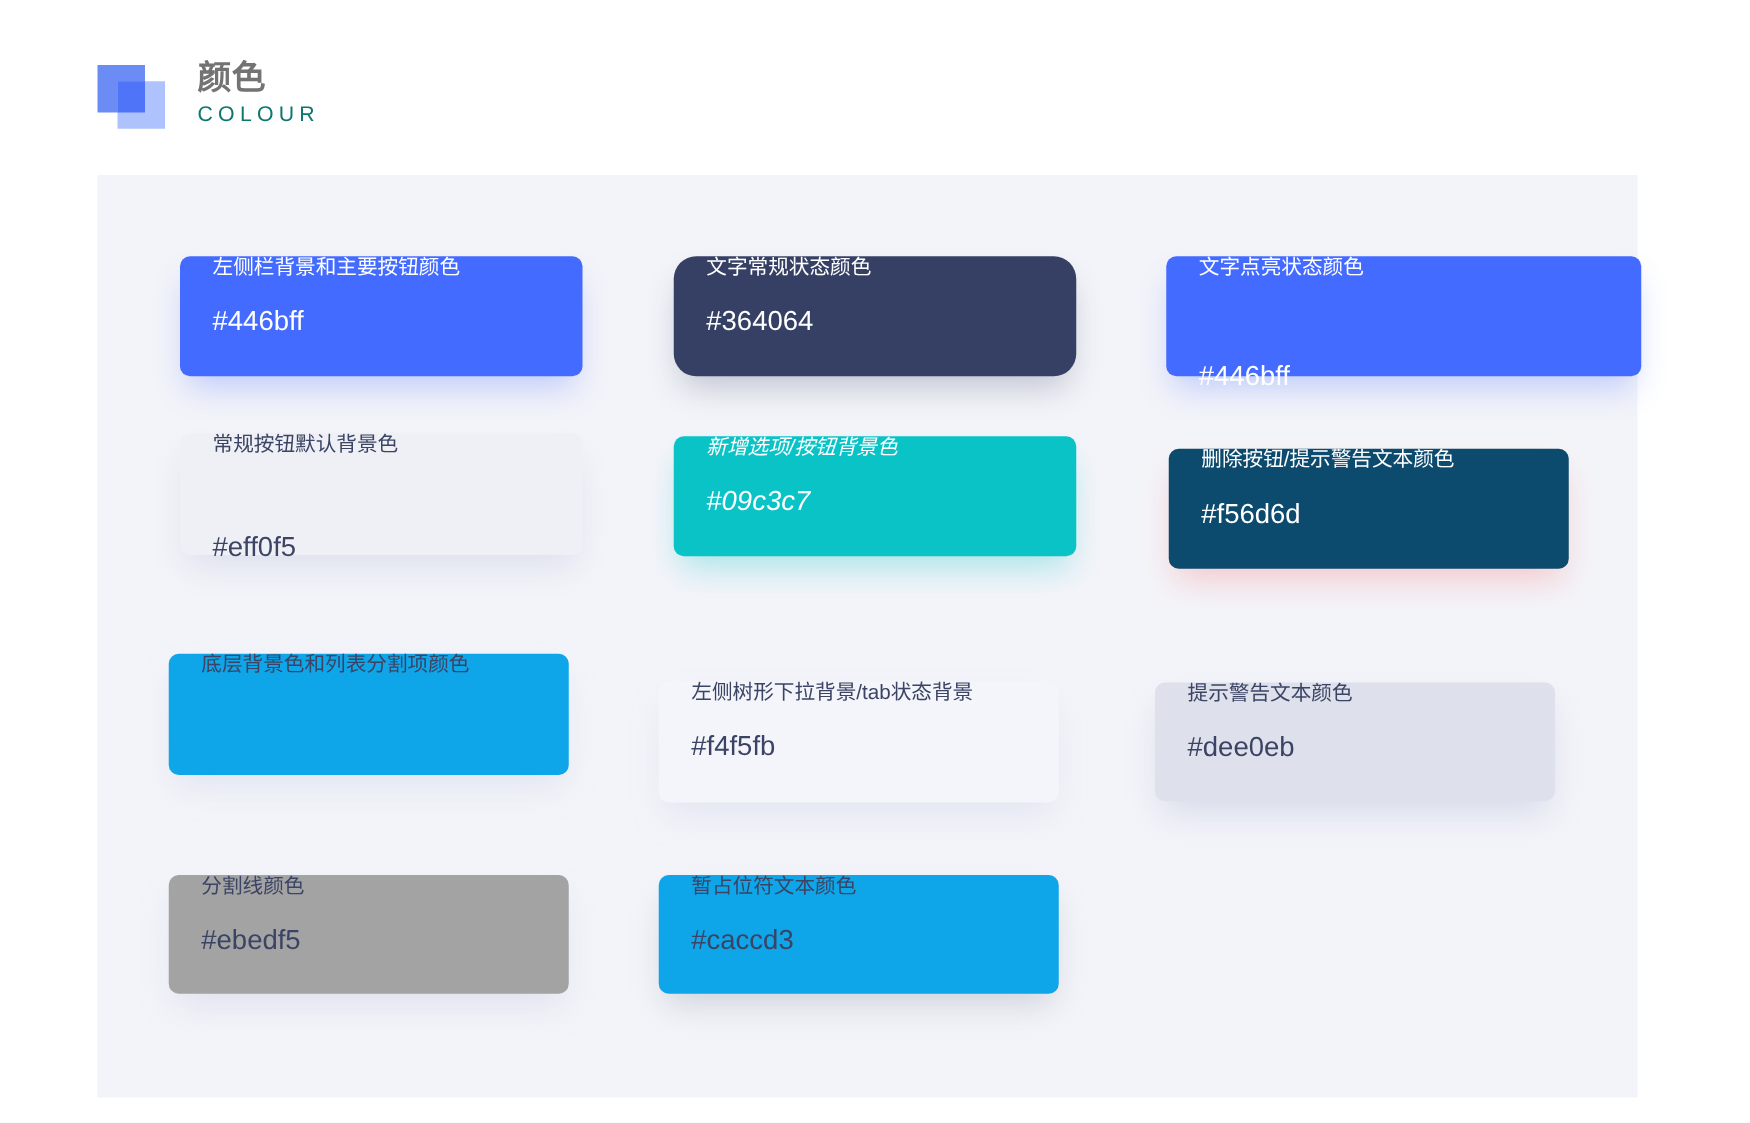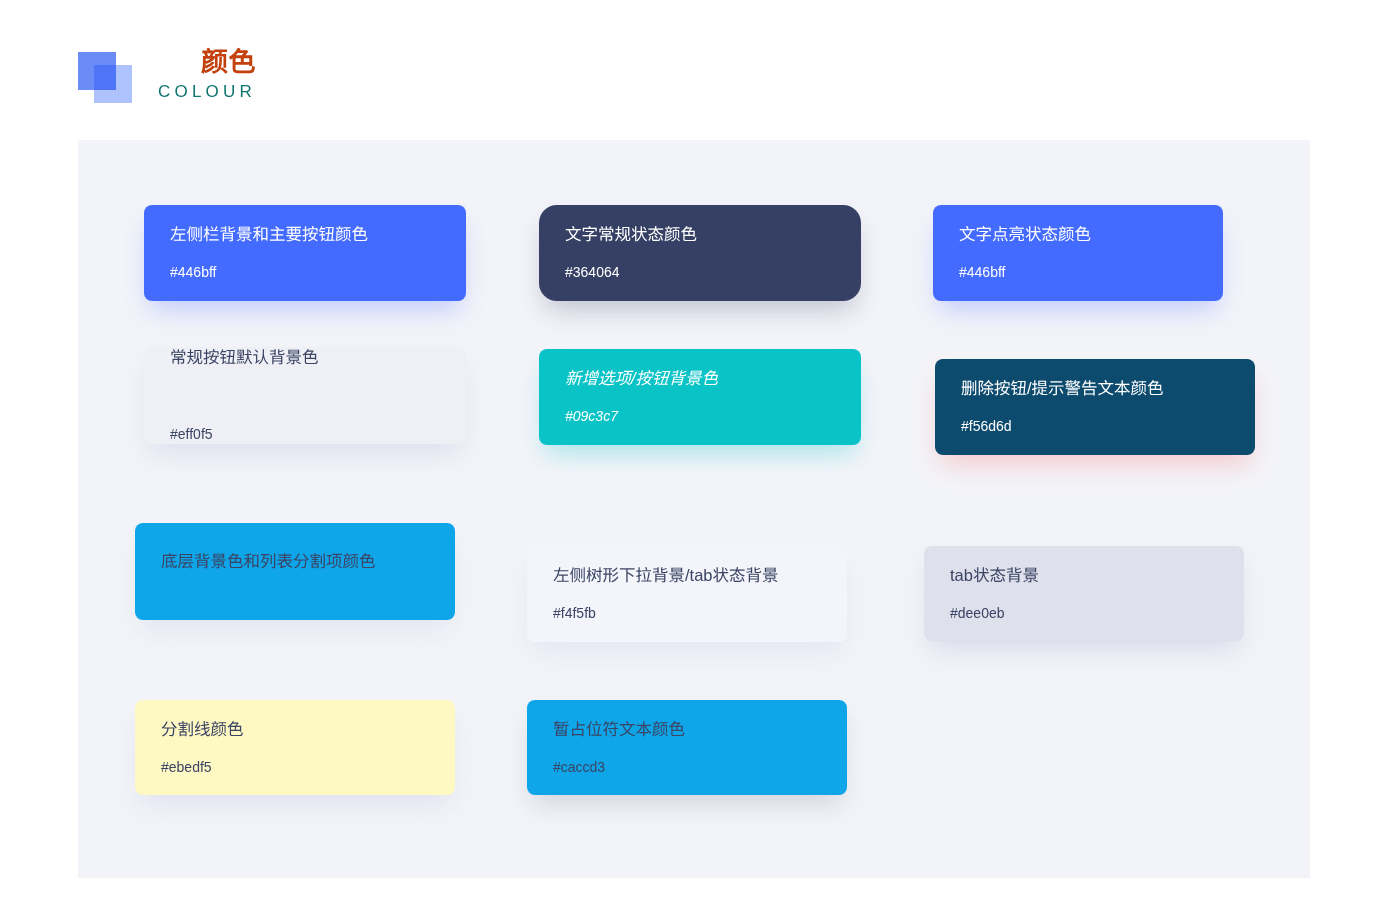--- a/index.html
+++ b/index.html
@@ -56,24 +56,23 @@
     height: 25px;
     background: #4f74f7;
   }
   #title-group {
     margin-left: 22px;
     padding-top: 2px;
   }
   #page-title {
     font-size: 27px;
     font-weight: bold;
-    color: #c2410c;
+    color: #737373;
     line-height: 1.22;
     letter-spacing: 0.5px;
-    text-align: right;
   }
   #page-subtitle {
     font-size: 17px;
     color: #0f766e;
     letter-spacing: 4.2px;
     line-height: 1.4;
     margin-top: 1px;
   }
 
   
@@ -86,30 +85,29 @@
     background: #f3f4f9;
   }
 
   
   .swatch {
     position: absolute;
     border-radius: 8px;
     padding-left: 26px;
     display: flex;
     flex-direction: column;
-    justify-content: center;
   }
   .swatch .s-label {
     font-size: 16.5px;
     line-height: 1.2;
     margin-bottom: 19px;
     white-space: nowrap;
   }
   .swatch .s-hex {
-    font-size: 14px;
+    font-size: 22px;
     line-height: 1.2;
     white-space: nowrap;
   }
   .on-dark .s-label, .on-dark .s-hex { color: #ffffff; }
   .on-light .s-label, .on-light .s-hex { color: #3b4464; }
 </style>
 </head>
 <body>
 
 <div id="header">
@@ -127,21 +125,21 @@
 <div id="panel" style="background: rgb(243, 244, 249);"></div>
 <div id="swatch-layer">
     <div class="swatch on-dark" style="left: 144px; top: 205px; width: 322px; height: 96px; background: rgb(68, 107, 255); box-shadow: rgba(68, 107, 255, 0.3) 0px 14px 26px -6px;">
       <div class="s-label">左侧栏背景和主要按钮颜色</div>
       <div class="s-hex">#446bff</div>
     </div>
     <div class="swatch on-dark" style="left: 539px; top: 205px; width: 322px; height: 96px; background: rgb(54, 64, 100); box-shadow: rgba(54, 64, 100, 0.28) 0px 14px 26px -6px; border-radius: 18px;">
       <div class="s-label">文字常规状态颜色</div>
       <div class="s-hex">#364064</div>
     </div>
-    <div class="swatch on-dark" style="left: 933px; top: 205px; width: 290px; height: 96px; background: rgb(68, 107, 255); box-shadow: rgba(68, 107, 255, 0.3) 0px 14px 26px -6px;">
+    <div class="swatch on-dark" style="left: 933px; top: 205px; width: 380px; height: 96px; background: rgb(68, 107, 255); box-shadow: rgba(68, 107, 255, 0.3) 0px 14px 26px -6px; gap: 44px;">
       <div class="s-label">文字点亮状态颜色</div>
       <div class="s-hex">#446bff</div>
     </div>
     <div class="swatch on-light" style="left: 144px; top: 347px; width: 322px; height: 97px; background: rgb(239, 240, 245); box-shadow: rgba(190, 198, 222, 0.45) 0px 14px 26px -6px; gap: 39px;">
       <div class="s-label">常规按钮默认背景色</div>
       <div class="s-hex">#eff0f5</div>
     </div>
     <div class="swatch on-dark" style="left: 539px; top: 349px; width: 322px; height: 96px; background: rgb(9, 195, 199); box-shadow: rgba(9, 195, 199, 0.32) 0px 14px 26px -6px; font-style: italic;">
       <div class="s-label">新增选项/按钮背景色</div>
       <div class="s-hex">#09c3c7</div>
@@ -151,24 +149,24 @@
       <div class="s-hex">#f56d6d</div>
     </div>
     <div class="swatch on-light" style="left: 135px; top: 523px; width: 320px; height: 97px; background: #0ea5e9; box-shadow: rgba(196, 204, 228, 0.4) 0px 14px 26px -6px;">
       <div class="s-label">底层背景色和列表分割项颜色</div>
     </div>
     <div class="swatch on-light" style="left: 527px; top: 545px; width: 320px; height: 97px; background: rgb(244, 245, 251); box-shadow: rgba(196, 204, 228, 0.38) 0px 14px 26px -6px;">
       <div class="s-label">左侧树形下拉背景/tab状态背景</div>
       <div class="s-hex">#f4f5fb</div>
     </div>
     <div class="swatch on-light" style="left: 924px; top: 546px; width: 320px; height: 95px; background: rgb(222, 224, 235); box-shadow: rgba(180, 188, 214, 0.45) 0px 14px 26px -6px;">
-      <div class="s-label">tab状态背景</div>
+      <div class="s-label">提示警告文本颜色</div>
       <div class="s-hex">#dee0eb</div>
     </div>
-    <div class="swatch on-light" style="left: 135px; top: 700px; width: 320px; height: 95px; background: #fef9c3; box-shadow: rgba(193, 201, 225, 0.42) 0px 14px 26px -6px;">
+    <div class="swatch on-light" style="left: 135px; top: 700px; width: 320px; height: 95px; background: #a3a3a3; box-shadow: rgba(193, 201, 225, 0.42) 0px 14px 26px -6px;">
       <div class="s-label">分割线颜色</div>
       <div class="s-hex">#ebedf5</div>
     </div>
     <div class="swatch on-light" style="left: 527px; top: 700px; width: 320px; height: 95px; background: #0ea5e9; box-shadow: rgba(166, 170, 186, 0.45) 0px 14px 26px -6px;">
       <div class="s-label">暂占位符文本颜色</div>
       <div class="s-hex">#caccd3</div>
     </div>
   </div>
 
 </body></html>

